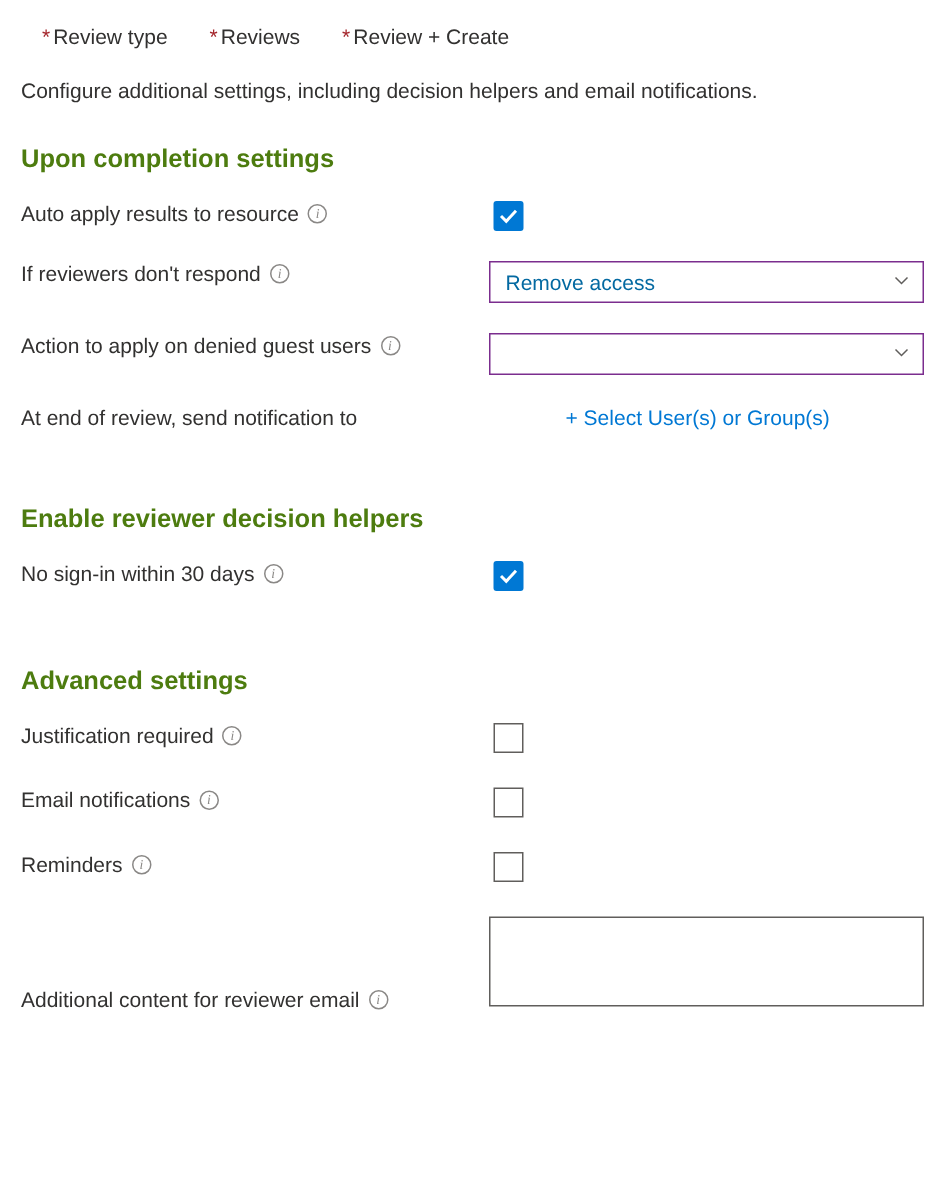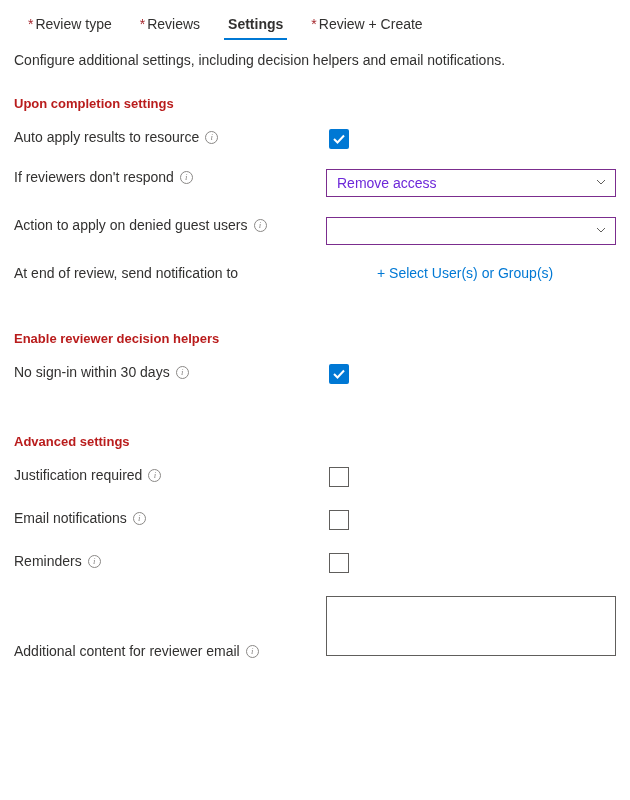--- a/index.html
+++ b/index.html
@@ -22,21 +22,21 @@
   .tab .req { color: #a4262c; margin-right: 2px; }
   .tab.active { font-weight: 600; }
   .tab.active::after {
     content: "";
     position: absolute;
     left: 10px; right: 10px; bottom: 0;
     height: 2px;
     background: #0078d4;
   }
   .intro { margin: 12px 0 28px; color: #323130; font-size: 14px; }
-  .section-title { font-weight: 700; font-size: 13px; margin: 8px 0 18px; color: #b91c1c; }
+  .section-title { font-weight: 700; font-size: 17px; margin: 8px 0 18px; color: #4d7c0f; }
   .row {
     display: flex;
     align-items: flex-start;
     margin-bottom: 20px;
   }
   .label-col {
     width: 315px;
     display: flex;
     align-items: center;
     gap: 6px;
@@ -69,21 +69,21 @@
   .select {
     border: 1px solid #7b2d8e;
     height: 28px;
     width: 290px;
     padding: 0 28px 0 10px;
     display: flex;
     align-items: center;
     position: relative;
     cursor: pointer;
     font-size: 14px;
-    color: #6d28d9;
+    color: #0369a1;
     background: #fff;
   }
   .select .chev {
     position: absolute;
     right: 8px; top: 50%;
     transform: translateY(-50%);
     color: #605e5c;
   }
   .link-add {
     color: #0078d4;
@@ -105,23 +105,20 @@
 </style>
 </head>
 <body>
 
 <div class="tabs">
   <div class="tab">
     <span class="req">*</span><span>Review type</span>
   </div>
   <div class="tab">
     <span class="req">*</span><span>Reviews</span>
-  </div>
-  <div class="tab active">
-    <span>Settings</span>
   </div>
   <div class="tab">
     <span class="req">*</span><span>Review + Create</span>
   </div>
 </div>
 
 <div class="intro">Configure additional settings, including decision helpers and email notifications.</div>
 
 <div class="section-title">Upon completion settings</div>
 

